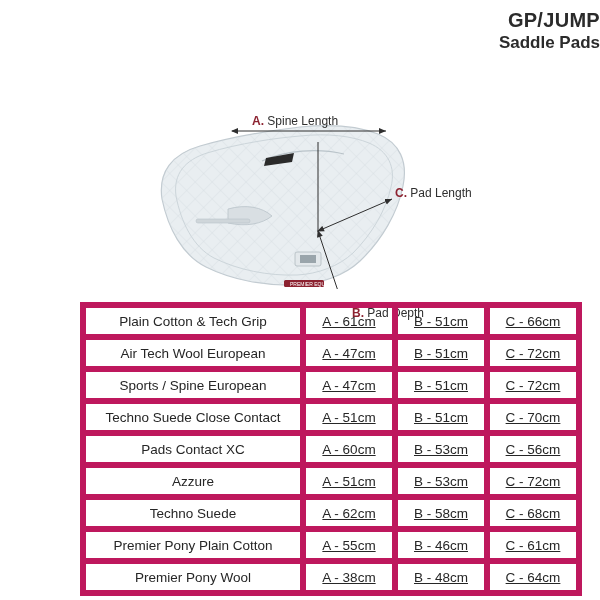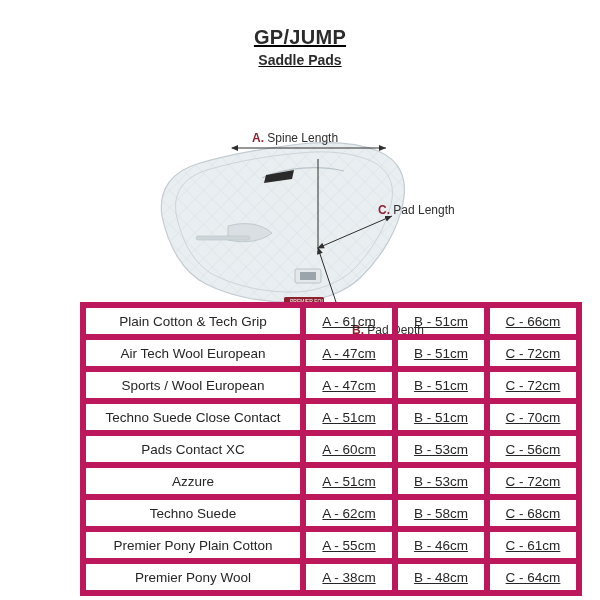--- a/index.html
+++ b/index.html
@@ -14,33 +14,32 @@
     overflow: hidden;
   }
   #page {
     position: relative;
     width: 600px;
     height: 600px;
     background: #ffffff;
     box-sizing: border-box;
   }
   .title-block {
-    text-align: center;
-    padding-top: 25px;
-    text-decoration: underline;
+    text-align: right;
+    padding-top: 8px;
   }
   .title-main {
     font-size: 20px;
     font-weight: bold;
     color: #2b2b2b;
     letter-spacing: 0.3px;
     line-height: 24px;
   }
   .title-sub {
-    font-size: 14px;
+    font-size: 17px;
     font-weight: bold;
     color: #2b2b2b;
     line-height: 22px;
   }
 
   
   .diagram {
     position: relative;
     width: 600px;
     height: 235px;
@@ -54,21 +53,21 @@
     position: absolute;
     font-size: 12px;
     color: #2f2f2f;
     white-space: nowrap;
   }
   .dim-label .key {
     color: #8c2230;
     font-weight: bold;
   }
   #label-a { left: 252px; top: 60px; }
-  #label-c { left: 378px; top: 132px; }
+  #label-c { left: 395px; top: 132px; }
   #label-b { left: 352px; top: 252px; }
 
   
   .table-wrap {
     position: absolute;
     left: 80px;
     top: 302px;
     width: 440px;
   }
   table.pads {
@@ -194,21 +193,21 @@
           <td class="meas">B - 51cm</td>
           <td class="meas">C - 66cm</td>
         </tr>
         <tr>
           <td class="name">Air Tech Wool European</td>
           <td class="meas">A - 47cm</td>
           <td class="meas">B - 51cm</td>
           <td class="meas">C - 72cm</td>
         </tr>
         <tr>
-          <td class="name">Sports / Wool European</td>
+          <td class="name">Sports / Spine European</td>
           <td class="meas">A - 47cm</td>
           <td class="meas">B - 51cm</td>
           <td class="meas">C - 72cm</td>
         </tr>
         <tr>
           <td class="name">Techno Suede Close Contact</td>
           <td class="meas">A - 51cm</td>
           <td class="meas">B - 51cm</td>
           <td class="meas">C - 70cm</td>
         </tr>

